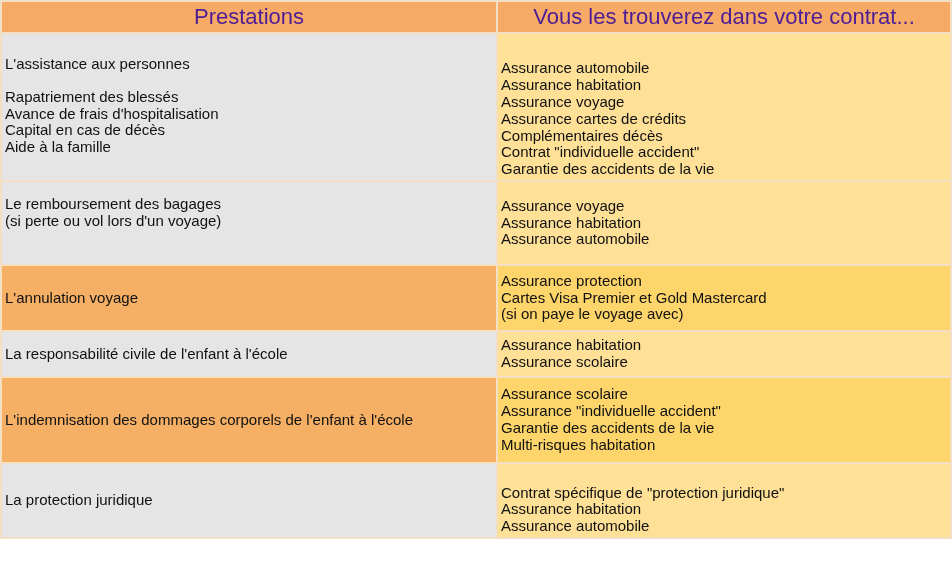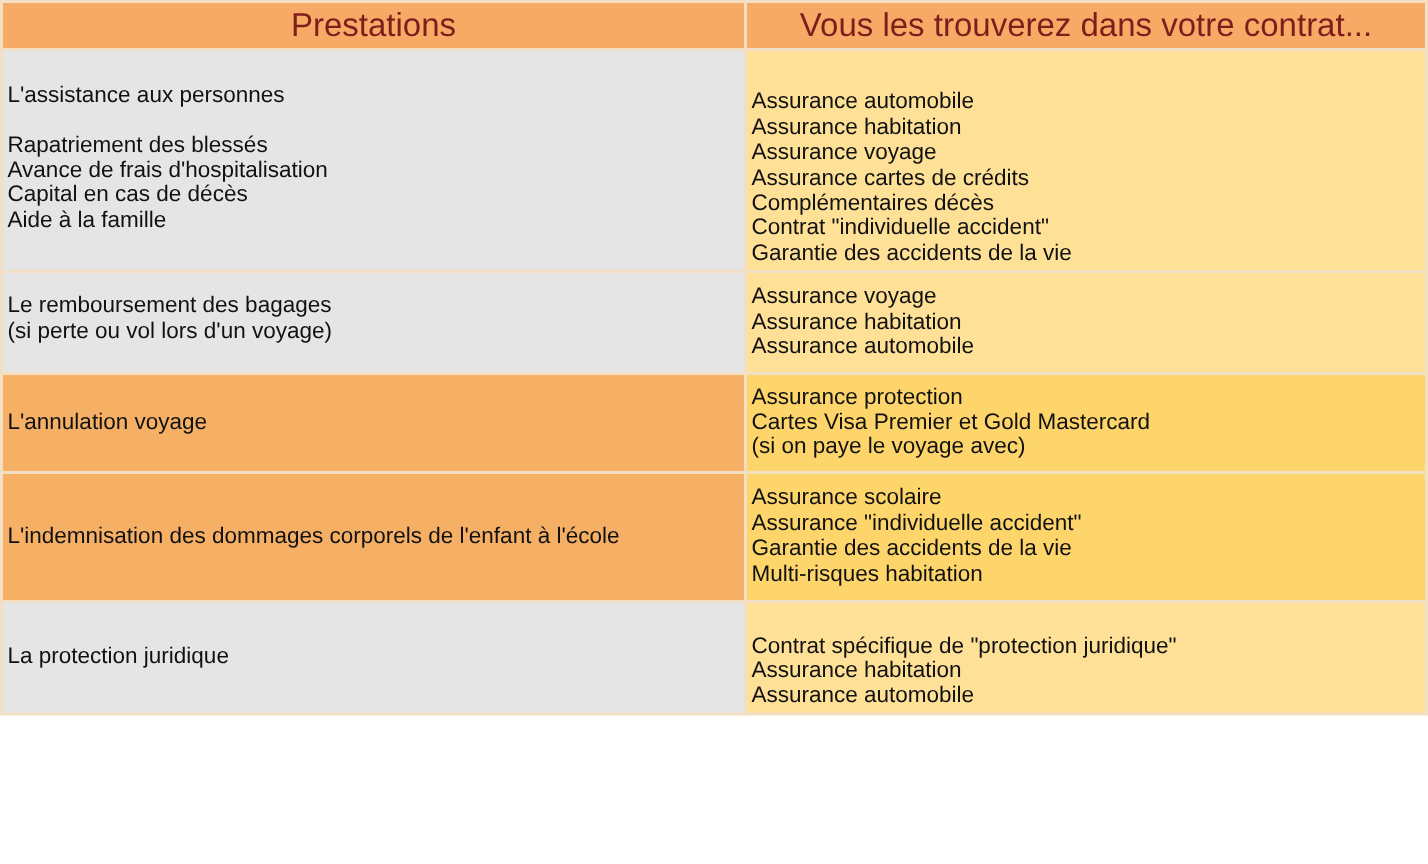--- a/index.html
+++ b/index.html
@@ -1,20 +1,20 @@
 <!DOCTYPE html>
 <html><head>
 <meta charset="utf-8">
 <style>
   html, body { margin:0; padding:0; background:#ffffff; }
   body { width:952px; height:576px; overflow:hidden; font-family:"Liberation Sans", sans-serif; }
   table { border-collapse:separate; border-spacing:2px; width:952px; background:#f3e0c4; position:absolute; left:0; top:0; }
   .wrap { position:relative; width:952px; height:576px; }
   td, th { padding:0 3px; vertical-align:middle; font-size:15px; line-height:16.8px; color:#111; }
-  th { background:#f6aa66; color:#7f1d1d; font-weight:normal; font-size:22px; height:30px; text-align:center; }
+  th { background:#f6aa66; color:#4c1d95; font-weight:normal; font-size:22px; height:30px; text-align:center; }
   col.c1 { width:494px; }
   .l-light { background:#e5e5e5; }
   .l-dark { background:#f5b066; }
   .r-light { background:#fee097; }
   .r-dark { background:#fdd56a; }
   .line { display:block; white-space:nowrap; }
   .gap { height:16px; }
 </style>
 </head>
 <body>
@@ -45,21 +45,21 @@
       <span class="line">Assurance habitation</span>
       <span class="line">Assurance voyage</span>
       <span class="line">Assurance cartes de crédits</span>
       <span class="line">Complémentaires décès</span>
       <span class="line">Contrat "individuelle accident"</span>
       <span class="line">Garantie des accidents de la vie</span>
     </td>
   </tr>
 
 
-  <tr style="height:66px">
+  <tr style="height:82px">
     <td class="l-light" style="vertical-align:top;padding-top:14px">
       <span class="line">Le remboursement des bagages</span>
       <span class="line">(si perte ou vol lors d'un voyage)</span>
     </td>
     <td class="r-light">
       <span class="line">Assurance voyage</span>
       <span class="line">Assurance habitation</span>
       <span class="line">Assurance automobile</span>
     </td>
   </tr>
@@ -68,20 +68,29 @@
     <td class="l-dark">
       <span class="line">L'annulation voyage</span>
     </td>
     <td class="r-dark">
       <span class="line">Assurance protection</span>
       <span class="line">Cartes Visa Premier et Gold Mastercard</span>
       <span class="line">(si on paye le voyage avec)</span>
     </td>
   </tr>
 
+  <tr style="height:44px">
+    <td class="l-light">
+      <span class="line">La responsabilité civile de l'enfant à l'école</span>
+    </td>
+    <td class="r-light">
+      <span class="line">Assurance habitation</span>
+      <span class="line">Assurance scolaire</span>
+    </td>
+  </tr>
 
   <tr style="height:84px">
     <td class="l-dark">
       <span class="line">L'indemnisation des dommages corporels de l'enfant à l'école</span>
     </td>
     <td class="r-dark">
       <span class="line">Assurance scolaire</span>
       <span class="line">Assurance "individuelle accident"</span>
       <span class="line">Garantie des accidents de la vie</span>
       <span class="line">Multi-risques habitation</span>

